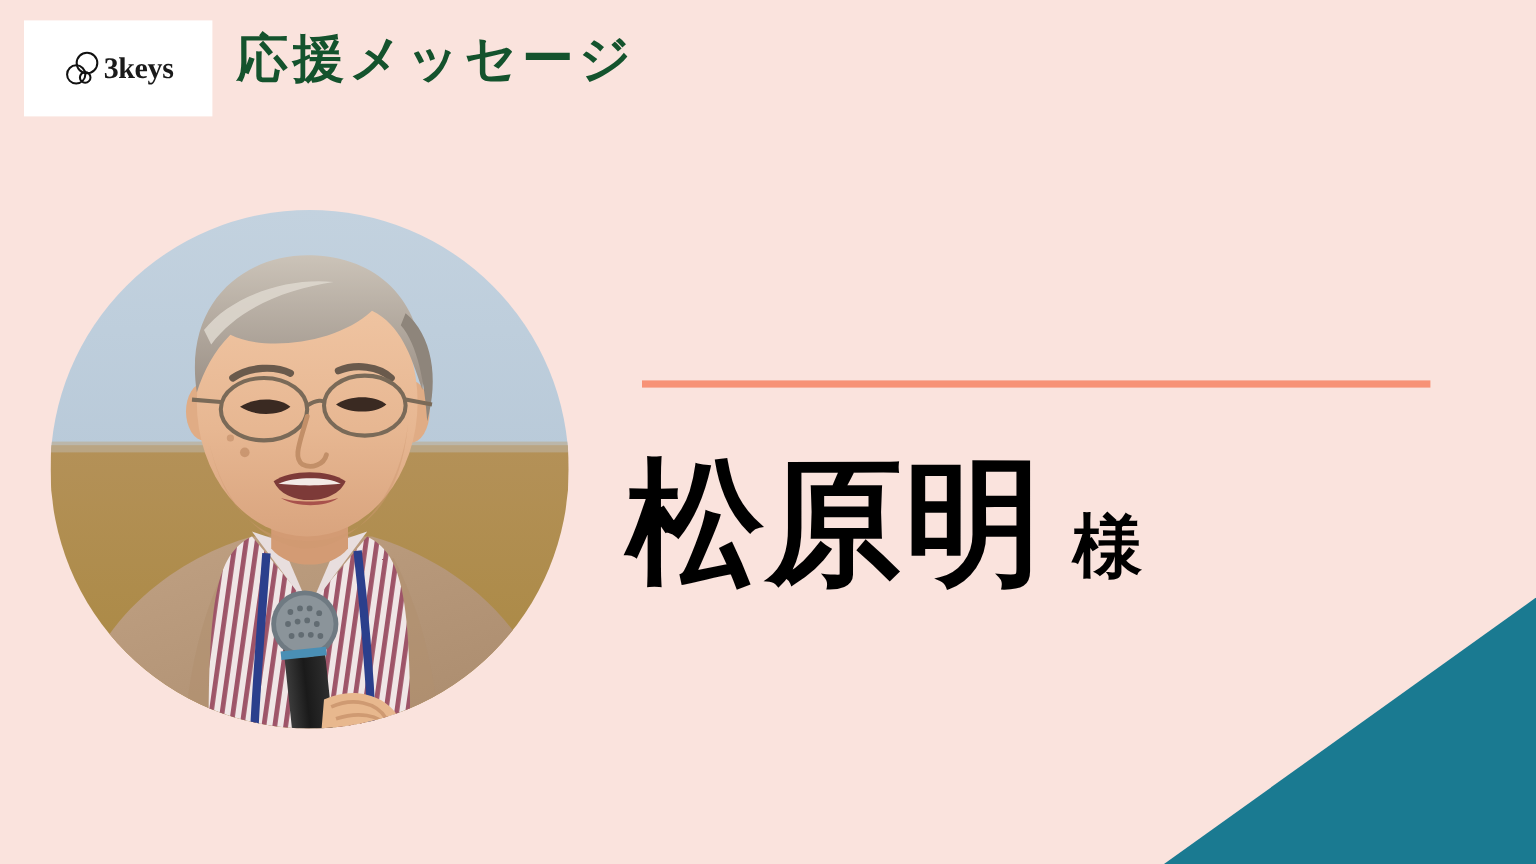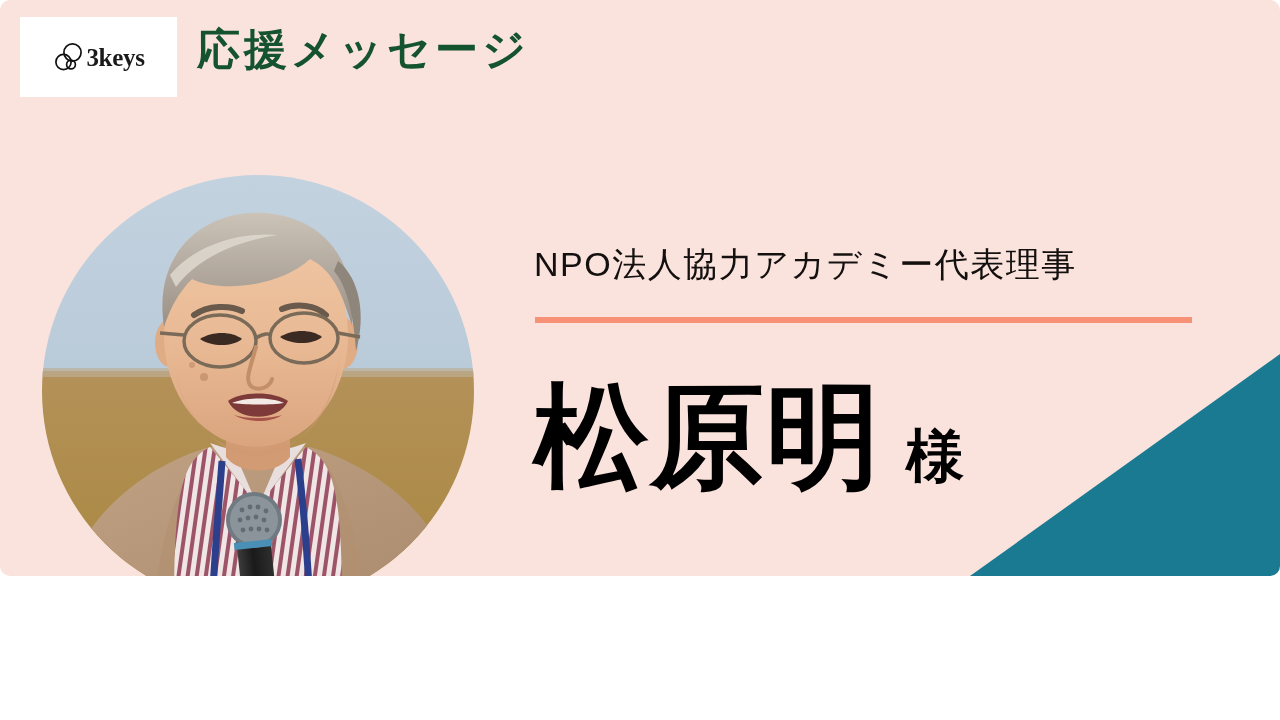--- a/index.html
+++ b/index.html
@@ -10,24 +10,23 @@
   body {
     width: 1280px;
     height: 720px;
     overflow: hidden;
     font-family: "Liberation Sans", "DejaVu Sans", sans-serif;
   }
 
   #slide {
     position: relative;
     width: 1280px;
-    height: 576px;
+    height: 720px;
     background: #fae3dd;
     overflow: hidden;
-    border-radius: 10px;
   }
 
   
   .corner-wedge {
     position: absolute;
     right: 0;
     bottom: 0;
     width: 310px;
     height: 222px;
     background: #1a7a91;
@@ -112,21 +111,21 @@
     position: absolute;
     left: 535px;
     top: 317px;
     width: 657px;
     height: 6px;
     background: #f79276;
   }
 
   .name-row {
     position: absolute;
-    left: 534px;
+    left: 522px;
     top: 380px;
     display: flex;
     align-items: baseline;
     white-space: nowrap;
   }
   .name-main {
     font-size: 114px;
     font-weight: bold;
     color: #000000;
     letter-spacing: 2px;
@@ -270,21 +269,20 @@
         </g>
         <rect x="192" y="366" width="38" height="7" fill="#4a8fb5" transform="rotate(-6 211 369)"></rect>
       </g>
 
       <path d="M228 408 C 252 396, 282 404, 292 426 C 300 446, 288 432, 268 432 L 226 432 Z" fill="#e8b88e"></path>
       <path d="M234 414 C 252 406, 272 410, 280 424" stroke="#cf9a72" stroke-width="3" fill="none"></path>
       <path d="M238 424 C 256 418, 274 420, 282 432" stroke="#cf9a72" stroke-width="3" fill="none"></path>
     </svg>
   </div>
 
-  <div class="affiliation">NPO法人協力アカデミー代表理事</div>
 
   <div class="divider"></div>
 
   <div class="name-row">
     <span class="name-main">松原明</span>
     <span class="name-suffix">様</span>
   </div>
 
 </div>
 

